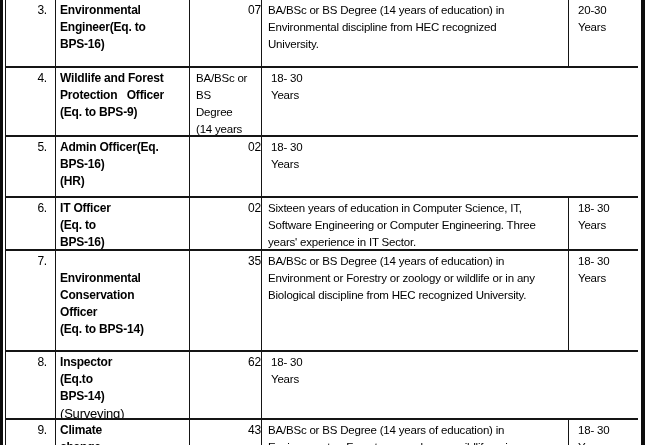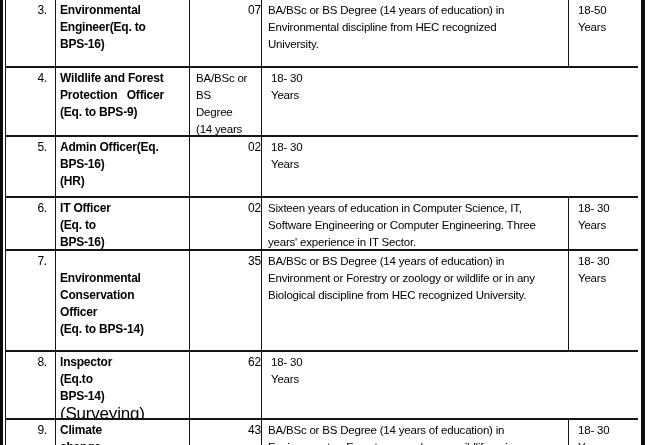--- a/index.html
+++ b/index.html
@@ -42,21 +42,21 @@
     padding-top:2px;
     font-size:11.5px;
     line-height:17px;
     letter-spacing:-0.2px;
     overflow:hidden;
   }
   .c span{white-space:pre-wrap;}
   .c-sno{text-align:right;padding-right:8px;font-size:12px;}
   .c-pos{padding-left:4px;padding-right:19px;}
   .c-pos .pos-main{font-weight:bold;font-size:12px;letter-spacing:-0.2px;}
-  .c-pos .pos-note{display:block;font-weight:normal;font-size:17px;}
+  .c-pos .pos-note{display:block;font-weight:normal;font-size:13px;}
   .c-posts{text-align:right;font-size:12px;}
   .c-qual{padding-left:6px;padding-right:12px;}
   .c-age{padding-left:9px;border-right:none;}
 </style>
 </head>
 <body>
 
 <div class="page">
   <div class="outer-bar left"></div>
   <div class="outer-bar right"></div>
@@ -64,21 +64,21 @@
   <div class="jobs-table">
     <div class="trow">
       <div class="c c-sno"><span>3.</span></div>
       <div class="c c-pos"><span class="pos-main">Environmental
 Engineer(Eq. to
 BPS-16)</span><span class="pos-note"></span></div>
       <div class="c c-posts"><span>07</span></div>
       <div class="c c-qual"><span>BA/BSc or BS Degree (14 years of education) in
 Environmental discipline from HEC recognized
 University.</span></div>
-      <div class="c c-age"><span>18-50
+      <div class="c c-age"><span>20-30
 Years</span></div>
     </div>
 
     <div class="trow">
       <div class="c c-sno"><span>4.</span></div>
       <div class="c c-pos"><span class="pos-main">Wildlife and Forest
 Protection   Officer
 (Eq. to BPS-9)</span><span class="pos-note"></span></div>
       <div class="c c-qual"><span>BA/BSc or BS Degree (14 years of education) in
 Environment or Forestry or zoology or wildlife or in any

